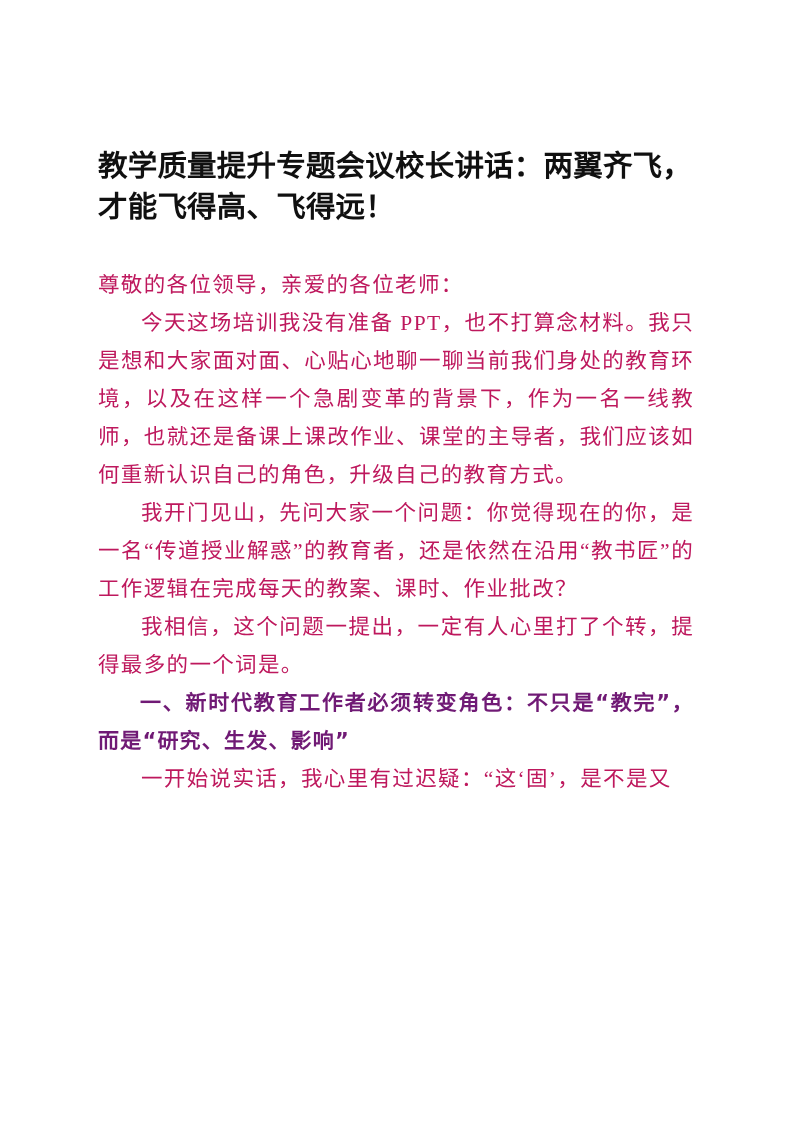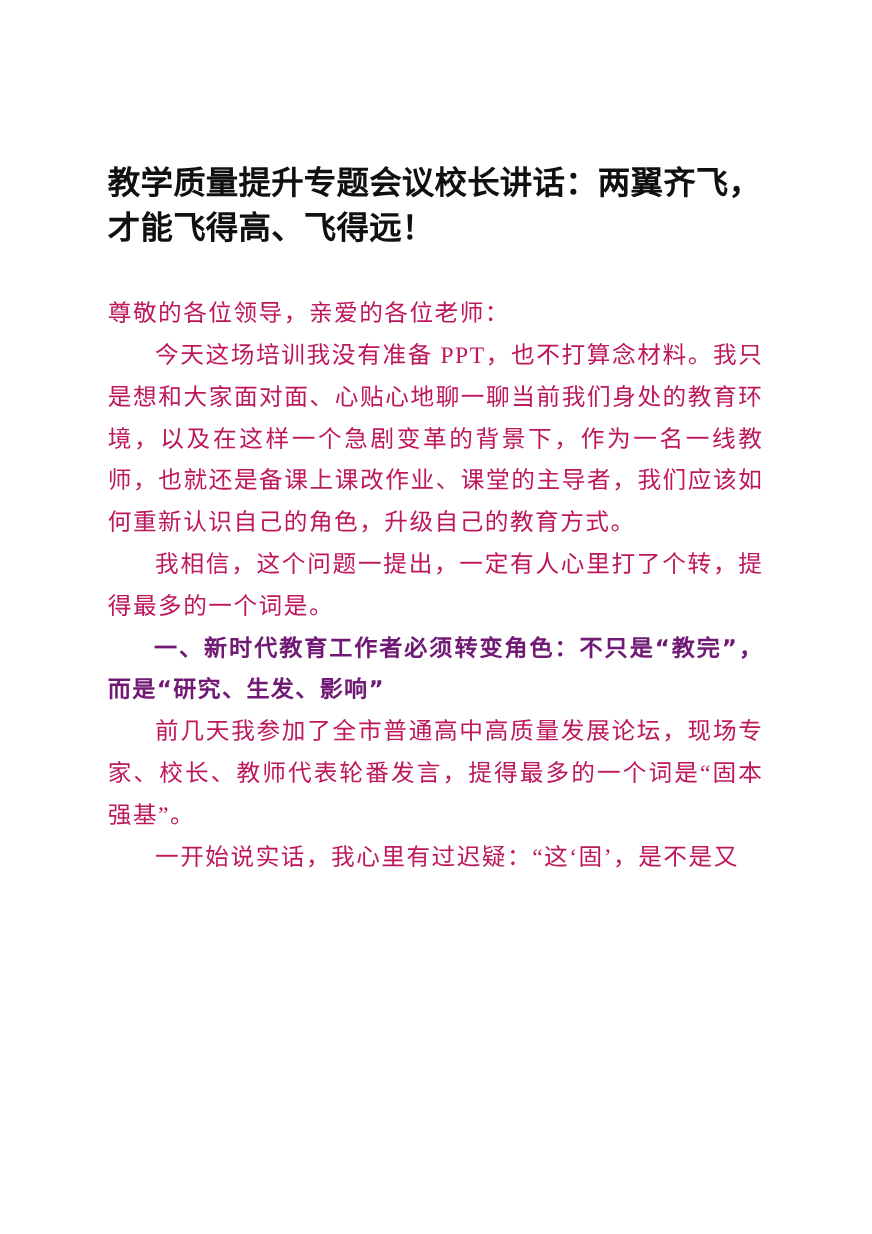--- a/index.html
+++ b/index.html
@@ -80,20 +80,20 @@
 <body>
 
 <div class="page">
   <div class="doc-body">
 
     <h1 class="doc-title">教学质量提升专题会议校长讲话：两翼齐飞，才能飞得高、飞得远！</h1>
 
     <div id="para-container">
         <p class="para salutation">尊敬的各位领导，亲爱的各位老师：</p>
         <p class="para indent">今天这场培训我没有准备 PPT，也不打算念材料。我只是想和大家面对面、心贴心地聊一聊当前我们身处的教育环境，以及在这样一个急剧变革的背景下，作为一名一线教师，也就还是备课上课改作业、课堂的主导者，我们应该如何重新认识自己的角色，升级自己的教育方式。</p>
+        <p class="para indent">我开门见山，先问大家一个问题：你觉得现在的你，是一名“传道授业解惑”的教育者，还是依然在沿用“教书匠”的工作逻辑在完成每天的教案、课时、作业批改？</p>
         <p class="para indent">我相信，这个问题一提出，一定有人心里打了个转，提得最多的一个词是。</p>
         <p class="para heading">一、新时代教育工作者必须转变角色：不只是“教完”，而是“研究、生发、影响”</p>
-        <p class="para indent">前几天我参加了全市普通高中高质量发展论坛，现场专家、校长、教师代表轮番发言，提得最多的一个词是“固本强基”。</p>
         <p class="para indent">一开始说实话，我心里有过迟疑：“这‘固’，是不是又</p>
       </div>
 
   </div>
 </div>
 
 </body></html>

